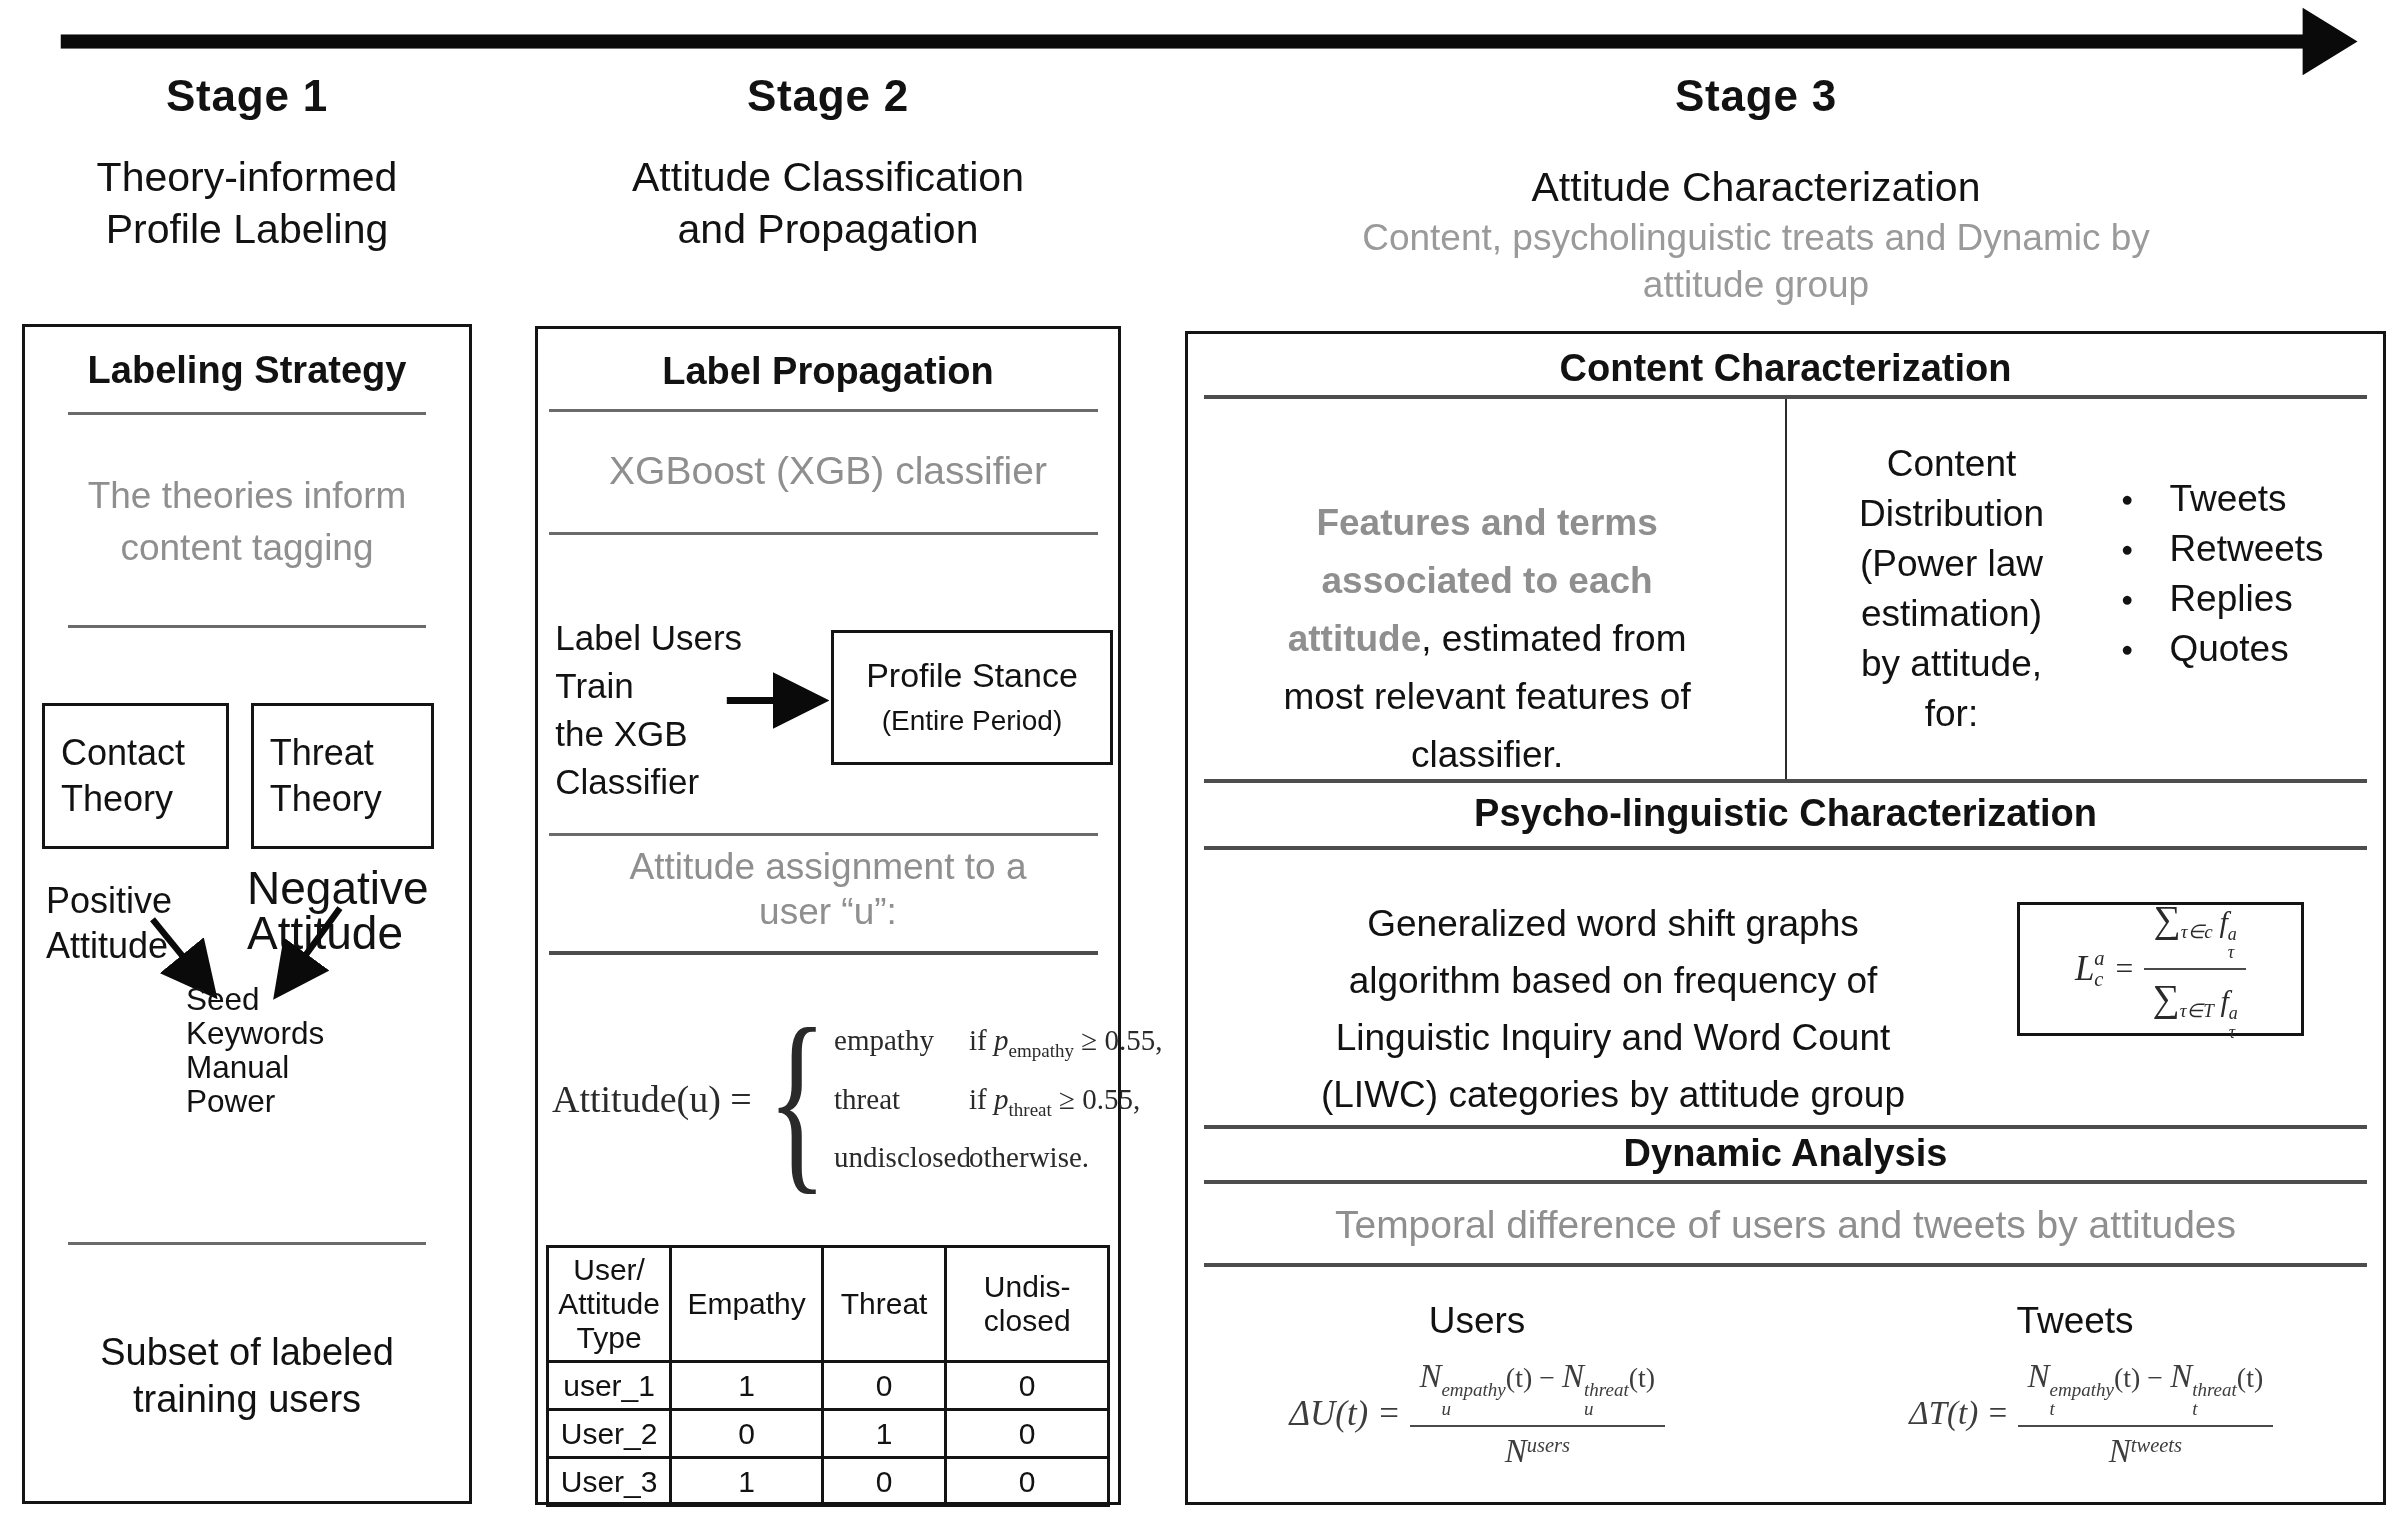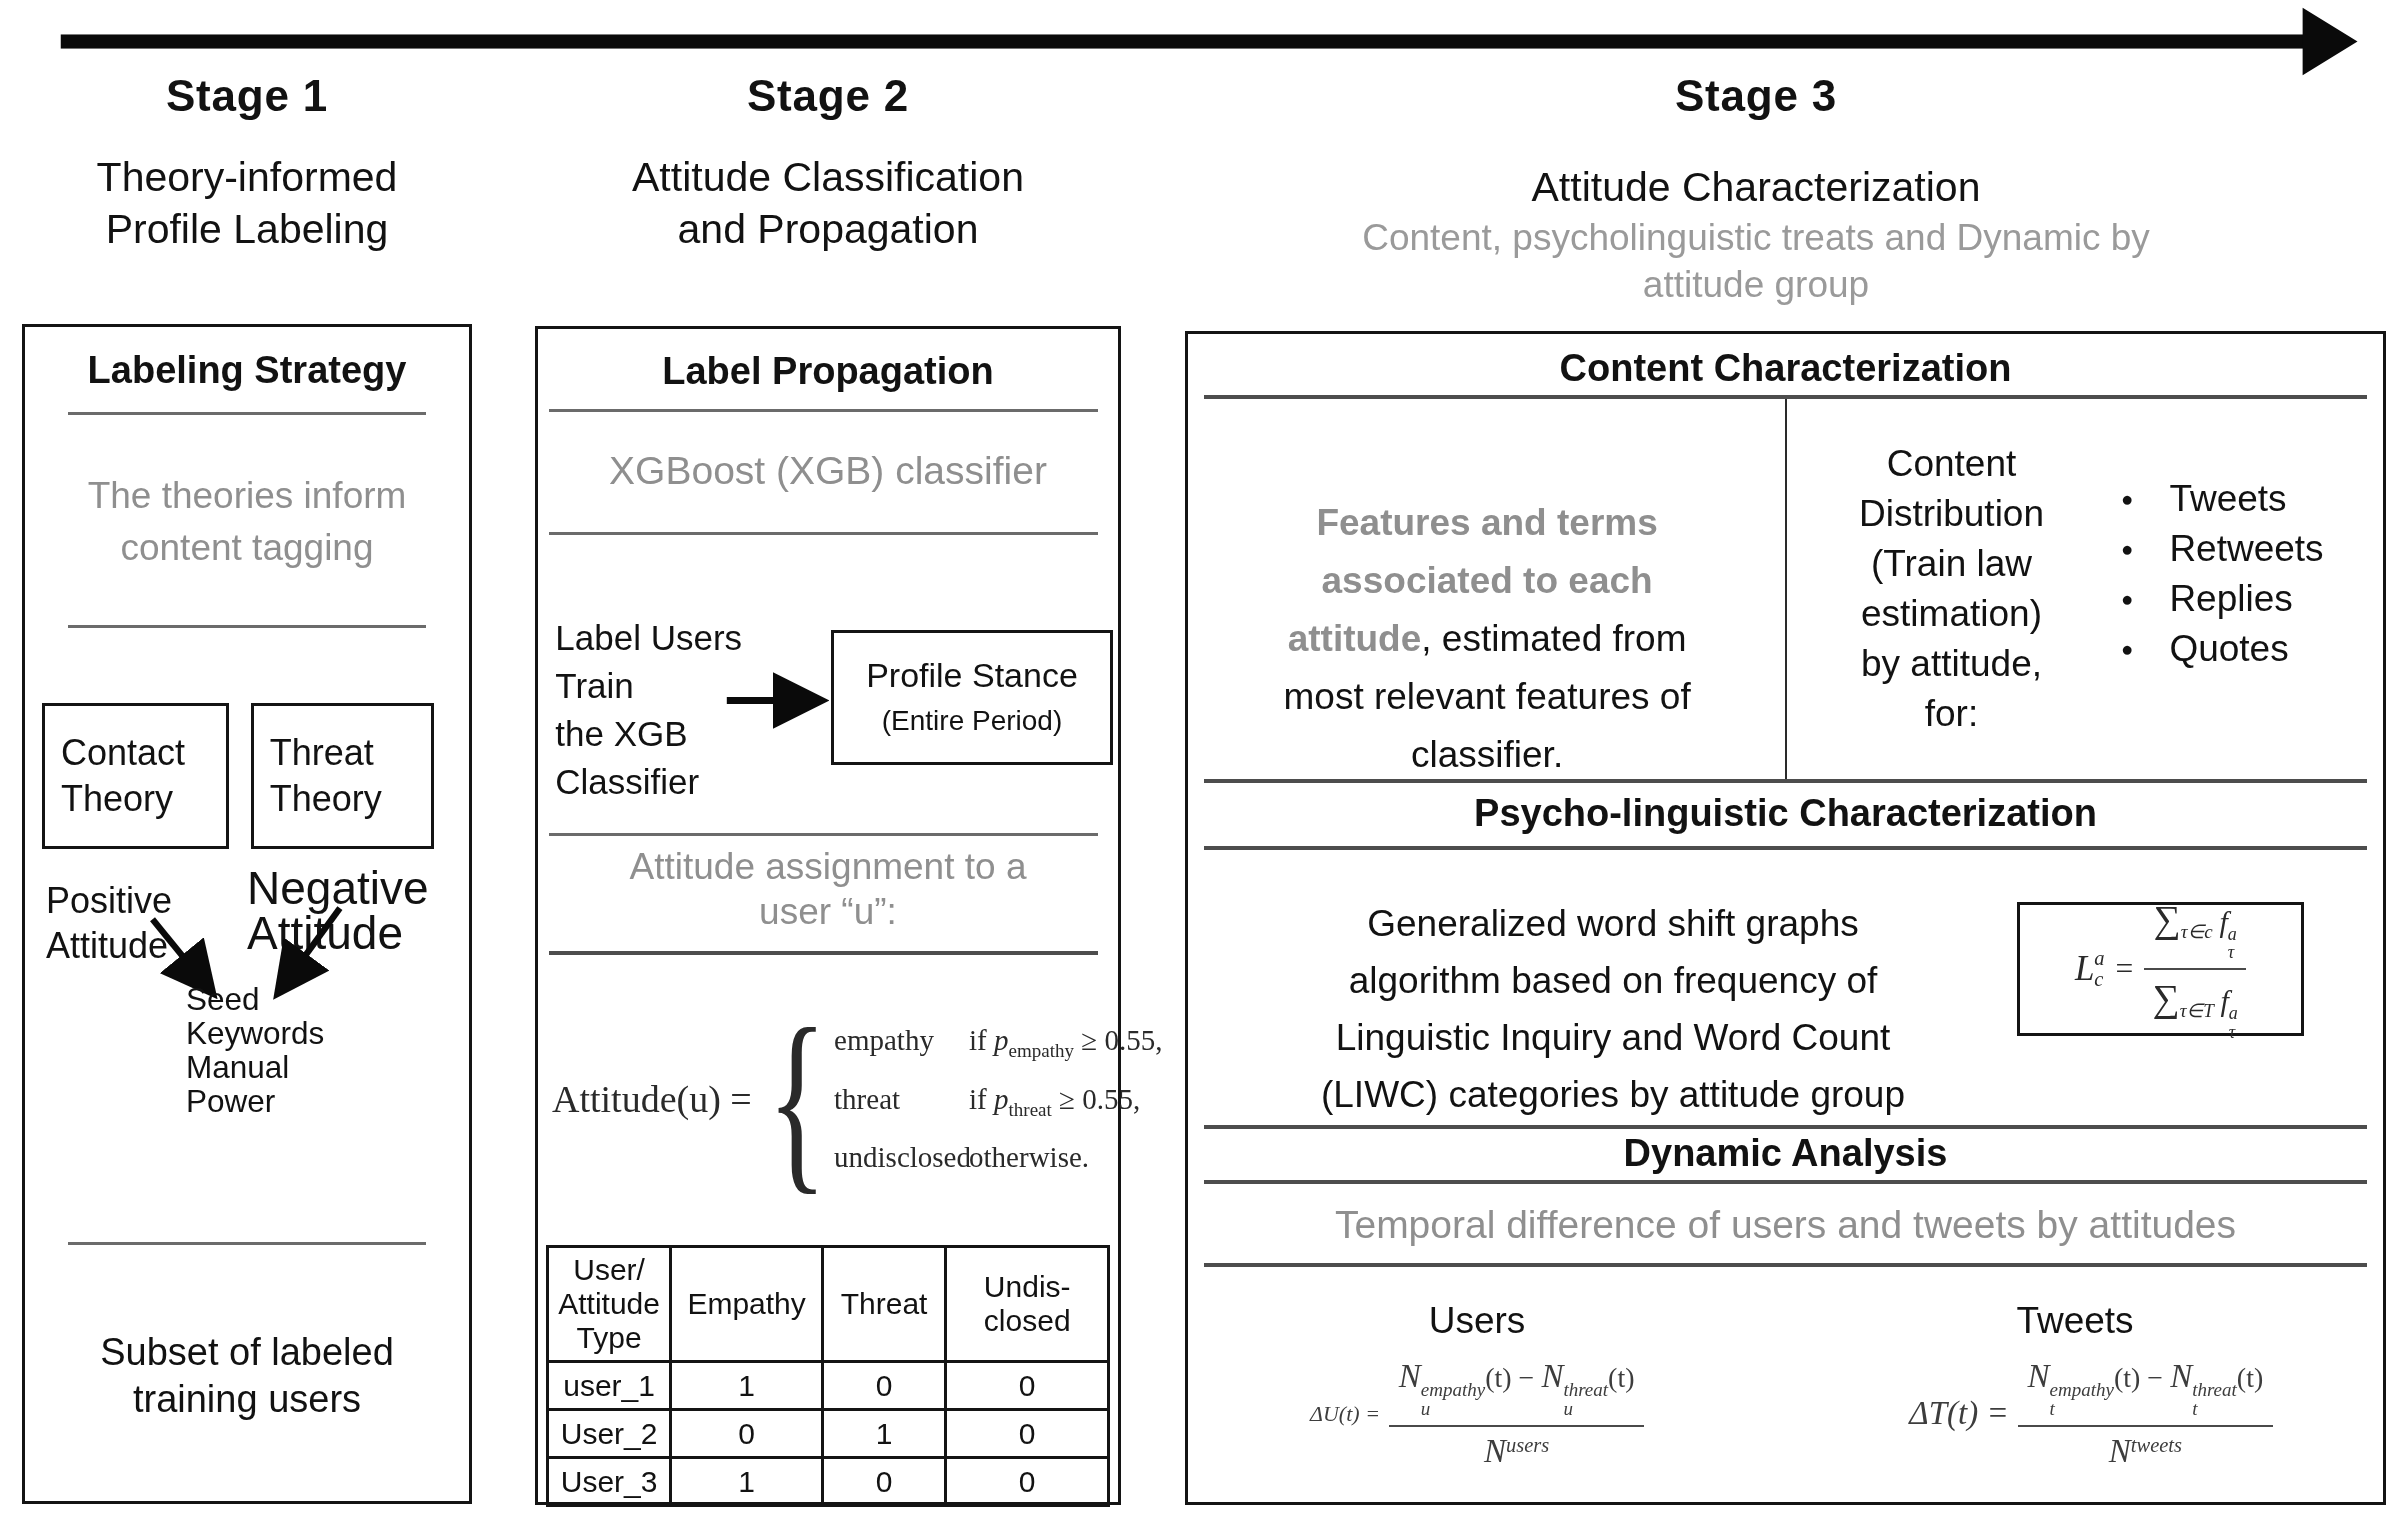--- a/index.html
+++ b/index.html
@@ -232,21 +232,21 @@
       <div class="nw"><span class="gray">Features and terms</span><span style="font-weight:normal;"></span></div>
       <div class="nw"><span class="gray">associated to each</span><span style="font-weight:normal;"></span></div>
       <div class="nw"><span class="gray">attitude</span><span style="font-weight:normal;">, estimated from</span></div>
       <div class="nw"><span class="gray"></span><span style="font-weight:normal;">most relevant features of</span></div>
       <div class="nw"><span class="gray"></span><span style="font-weight:normal;">classifier.</span></div>
     </div>
 
     <div class="abs c" style="left:610px;top:105px;width:307px;font-size:37px;line-height:50px;">
       <div class="nw">Content</div>
       <div class="nw">Distribution</div>
-      <div class="nw">(Train law</div>
+      <div class="nw">(Power law</div>
       <div class="nw">estimation)</div>
       <div class="nw">by attitude,</div>
       <div class="nw">for:</div>
     </div>
 
     <div class="abs" style="left:933px;top:140px;">
       <div class="bul-item">
           <span class="bul-dot">●</span>
           <span class="nw">Tweets</span>
         </div>
@@ -298,21 +298,21 @@
     <div class="abs c hdr nw" style="left:0;top:798px;width:100%;">Dynamic Analysis</div>
     <div class="rule-dk" style="left:15.7px;right:15.7px;top:846px;"></div>
 
     <div class="abs c gray nw" style="left:0;top:869px;width:100%;font-size:39px;">Temporal difference of users and tweets by attitudes</div>
     <div class="rule-dk" style="left:15.7px;right:15.7px;top:929px;"></div>
 
     <div class="abs c nw" style="left:53px;top:966px;width:472px;font-size:37px;">Users</div>
     <div class="abs c nw" style="left:651px;top:966px;width:472px;font-size:37px;">Tweets</div>
 
     <div class="abs math" style="left:53px;top:1024px;width:472px;display:flex;align-items:center;justify-content:center;color:#3d3d3d;">
-      <span class="it nw" style="font-size:22px;margin-right:9.4px;">ΔU(t) =</span>
+      <span class="it nw" style="font-size:35px;margin-right:9.4px;">ΔU(t) =</span>
       <span class="frac" style="font-size:28px;">
         <span class="num nw"><span class="it" style="font-size:33px;">N</span><span class="ss" style="font-size:19px;">
               <span class="it">empathy</span>
               <span class="it">u</span>
             </span><span style="font-size:28px;">(t)</span> <span>−</span> <span class="it" style="font-size:33px;">N</span><span class="ss" style="font-size:19px;">
               <span class="it">threat</span>
               <span class="it">u</span>
             </span><span style="font-size:28px;">(t)</span></span>
         <span class="den nw"><span class="it" style="font-size:33px;">N</span><sup class="it" style="font-size:20.5px;">users</sup></span>
       </span>

